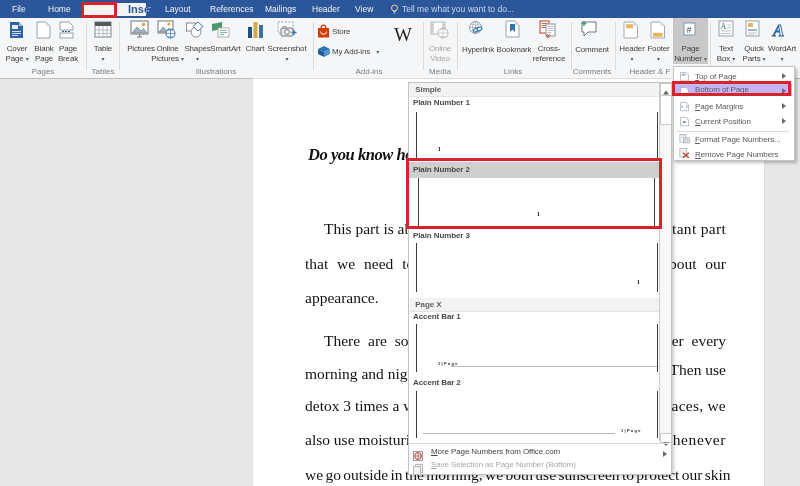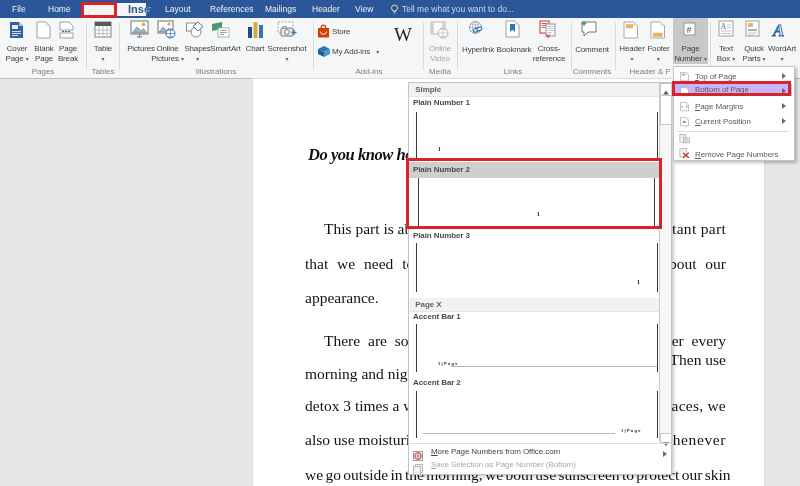--- a/index.html
+++ b/index.html
@@ -267,21 +267,21 @@
 
   <div class="doc" style="left:308px;top:147px;font-size:16.5px;letter-spacing:-0.45px;font-weight:bold;font-style:italic;">Do you know how to take care of your skin?</div>
   <div class="doc" style="left:324px;top:221px;">This part is about skin care. It is the most impo</div>
   <div class="docr" style="right:74px;top:221px;letter-spacing:0.3px;">rtant part</div>
   <div class="doc" style="left:305px;top:256px;word-spacing:5px;">that we need to take care of every day</div>
   <div class="docr" style="right:74px;top:256px;word-spacing:5px;">bout our</div>
   <div class="doc" style="left:305px;top:290px;">appearance.</div>
   <div class="doc" style="left:324px;top:332.5px;word-spacing:4px;">There are some skin care steps that we</div>
   <div class="docr" style="right:74px;top:332.5px;word-spacing:4px;">er every</div>
   <div class="doc" style="left:305px;top:365.5px;">morning and night. First, we wash our faces</div>
-  <div class="docr" style="right:74px;top:352px;">Then use</div>
+  <div class="docr" style="right:74px;top:362px;">Then use</div>
   <div class="doc" style="left:305px;top:398px;">detox 3 times a week to remove dead cells</div>
   <div class="docr" style="right:74px;top:398px;letter-spacing:0.25px;">faces, we</div>
   <div class="doc" style="left:305px;top:432px;">also use moisturizer every day to keep our</div>
   <div class="docr" style="right:74px;top:432px;letter-spacing:0.6px;">Whenever</div>
   <div class="doc" style="left:305px;top:466.5px;word-spacing:-1.5px;">we go outside in the morning, we both use sunscreen to protect our skin</div>
 
   <div id="gallery">
     <div class="ghead" style="top:0px;">&nbsp;&nbsp;&nbsp;Simple</div>
     <div class="glab" style="left:4px;top:15px;">Plain Number 1</div>
     <div class="vline" style="left:7px;top:29px;height:46px;"></div>
@@ -352,20 +352,23 @@
       </div>
     <div class="mi" style="top:47px;">
         <span class="mtxt"><u>C</u>urrent Position</span>
         <span class="marr"></span>
       </div>
     <div class="mi" style="top:32px;">
         <span class="mtxt"><u>P</u>age Margins</span>
         <span class="marr"></span>
       </div>
     <div class="abs" style="left:3px;top:63.5px;width:112px;height:1px;background:#dcdcdc;"></div>
+    <div class="mi" style="top:65px;">
+        <span class="mtxt"><u>F</u>ormat Page Numbers...</span>
+      </div>
     <div class="mi" style="top:80px;">
         <span class="mtxt"><u>R</u>emove Page Numbers</span>
       </div>
     <svg class="abs" style="left:5px;top:4px;" width="14" height="88">
 
       <g transform="translate(1.5,1) scale(0.8)">
           <path d="M0 0.5 h7 l3 3 v7.5 h-10 z" fill="#fff" stroke="#9aa0a6" stroke-width="0.8"></path>
           <path d="M7 0.5 l3 3 h-3 z" fill="#d8dce0"></path>
           <rect x="1.5" y="2" width="4.5" height="2.5" fill="#9db0c6"></rect>
         </g>

